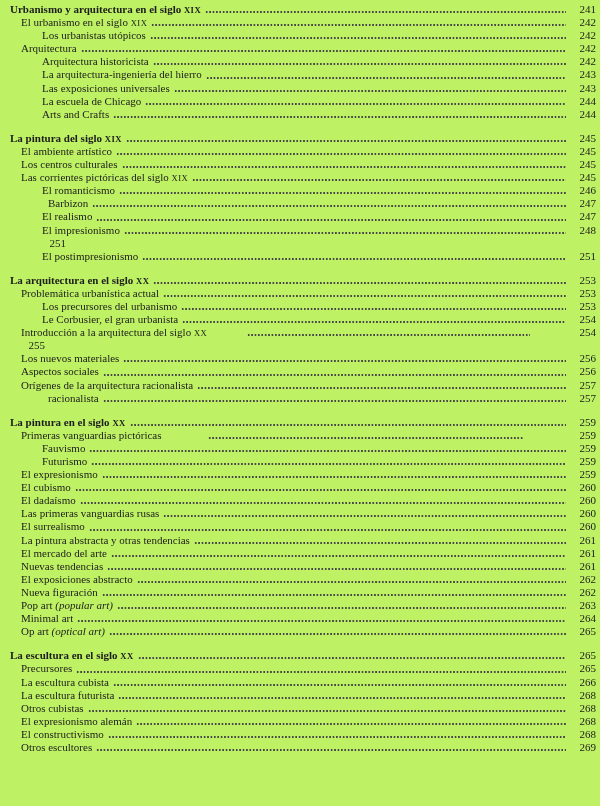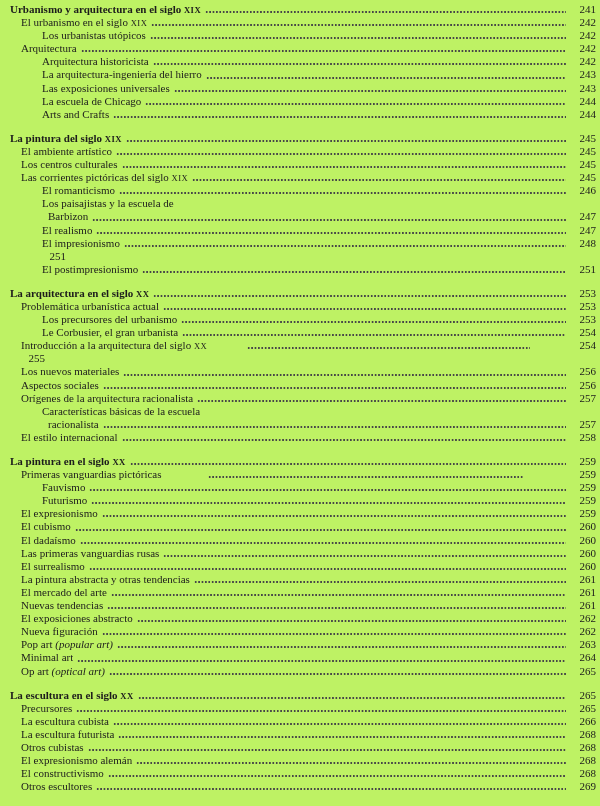--- a/index.html
+++ b/index.html
@@ -118,23 +118,20 @@
       <div class="row" style="padding-left: 11px;">
         <span class="label"><span>Las corrientes pictóricas del siglo </span><span class="sc">XIX</span></span>
         <span class="leader"></span>
         <span class="pagenum">245</span>
       </div>
       <div class="row" style="padding-left: 32px;">
         <span class="label"><span>El romanticismo</span></span>
         <span class="leader"></span>
         <span class="pagenum">246</span>
       </div>
-      <div class="row" style="padding-left: 32px;">
-        <span class="label"><span>Los paisajistas y la escuela de</span></span>
-      </div>
       <div class="row" style="padding-left: 38px;">
         <span class="label"><span>Barbizon</span></span>
         <span class="leader"></span>
         <span class="pagenum">247</span>
       </div>
       <div class="row" style="padding-left: 32px;">
         <span class="label"><span>El realismo</span></span>
         <span class="leader"></span>
         <span class="pagenum">247</span>
       </div>
@@ -193,32 +190,24 @@
       <div class="row" style="padding-left: 11px;">
         <span class="label"><span>Aspectos sociales</span></span>
         <span class="leader"></span>
         <span class="pagenum">256</span>
       </div>
       <div class="row" style="padding-left: 11px;">
         <span class="label"><span>Orígenes de la arquitectura racionalista</span></span>
         <span class="leader"></span>
         <span class="pagenum">257</span>
       </div>
-      <div class="row" style="padding-left: 32px;">
-        <span class="label"><span>Características básicas de la escuela</span></span>
-      </div>
       <div class="row" style="padding-left: 38px;">
         <span class="label"><span>racionalista</span></span>
         <span class="leader"></span>
         <span class="pagenum">257</span>
-      </div>
-      <div class="row" style="padding-left: 11px;">
-        <span class="label"><span>El estilo internacional</span></span>
-        <span class="leader"></span>
-        <span class="pagenum">258</span>
       </div>
     </div>
     <div class="section">
       <div class="row" style="padding-left: 0px;">
         <span class="label bold"><span>La pintura en el siglo </span><span class="sc">XX</span></span>
         <span class="leader"></span>
         <span class="pagenum">259</span>
       </div>
       <div class="row" style="padding-left: 11px; gap: 42px;">
         <span class="label"><span>Primeras vanguardias pictóricas</span></span>

